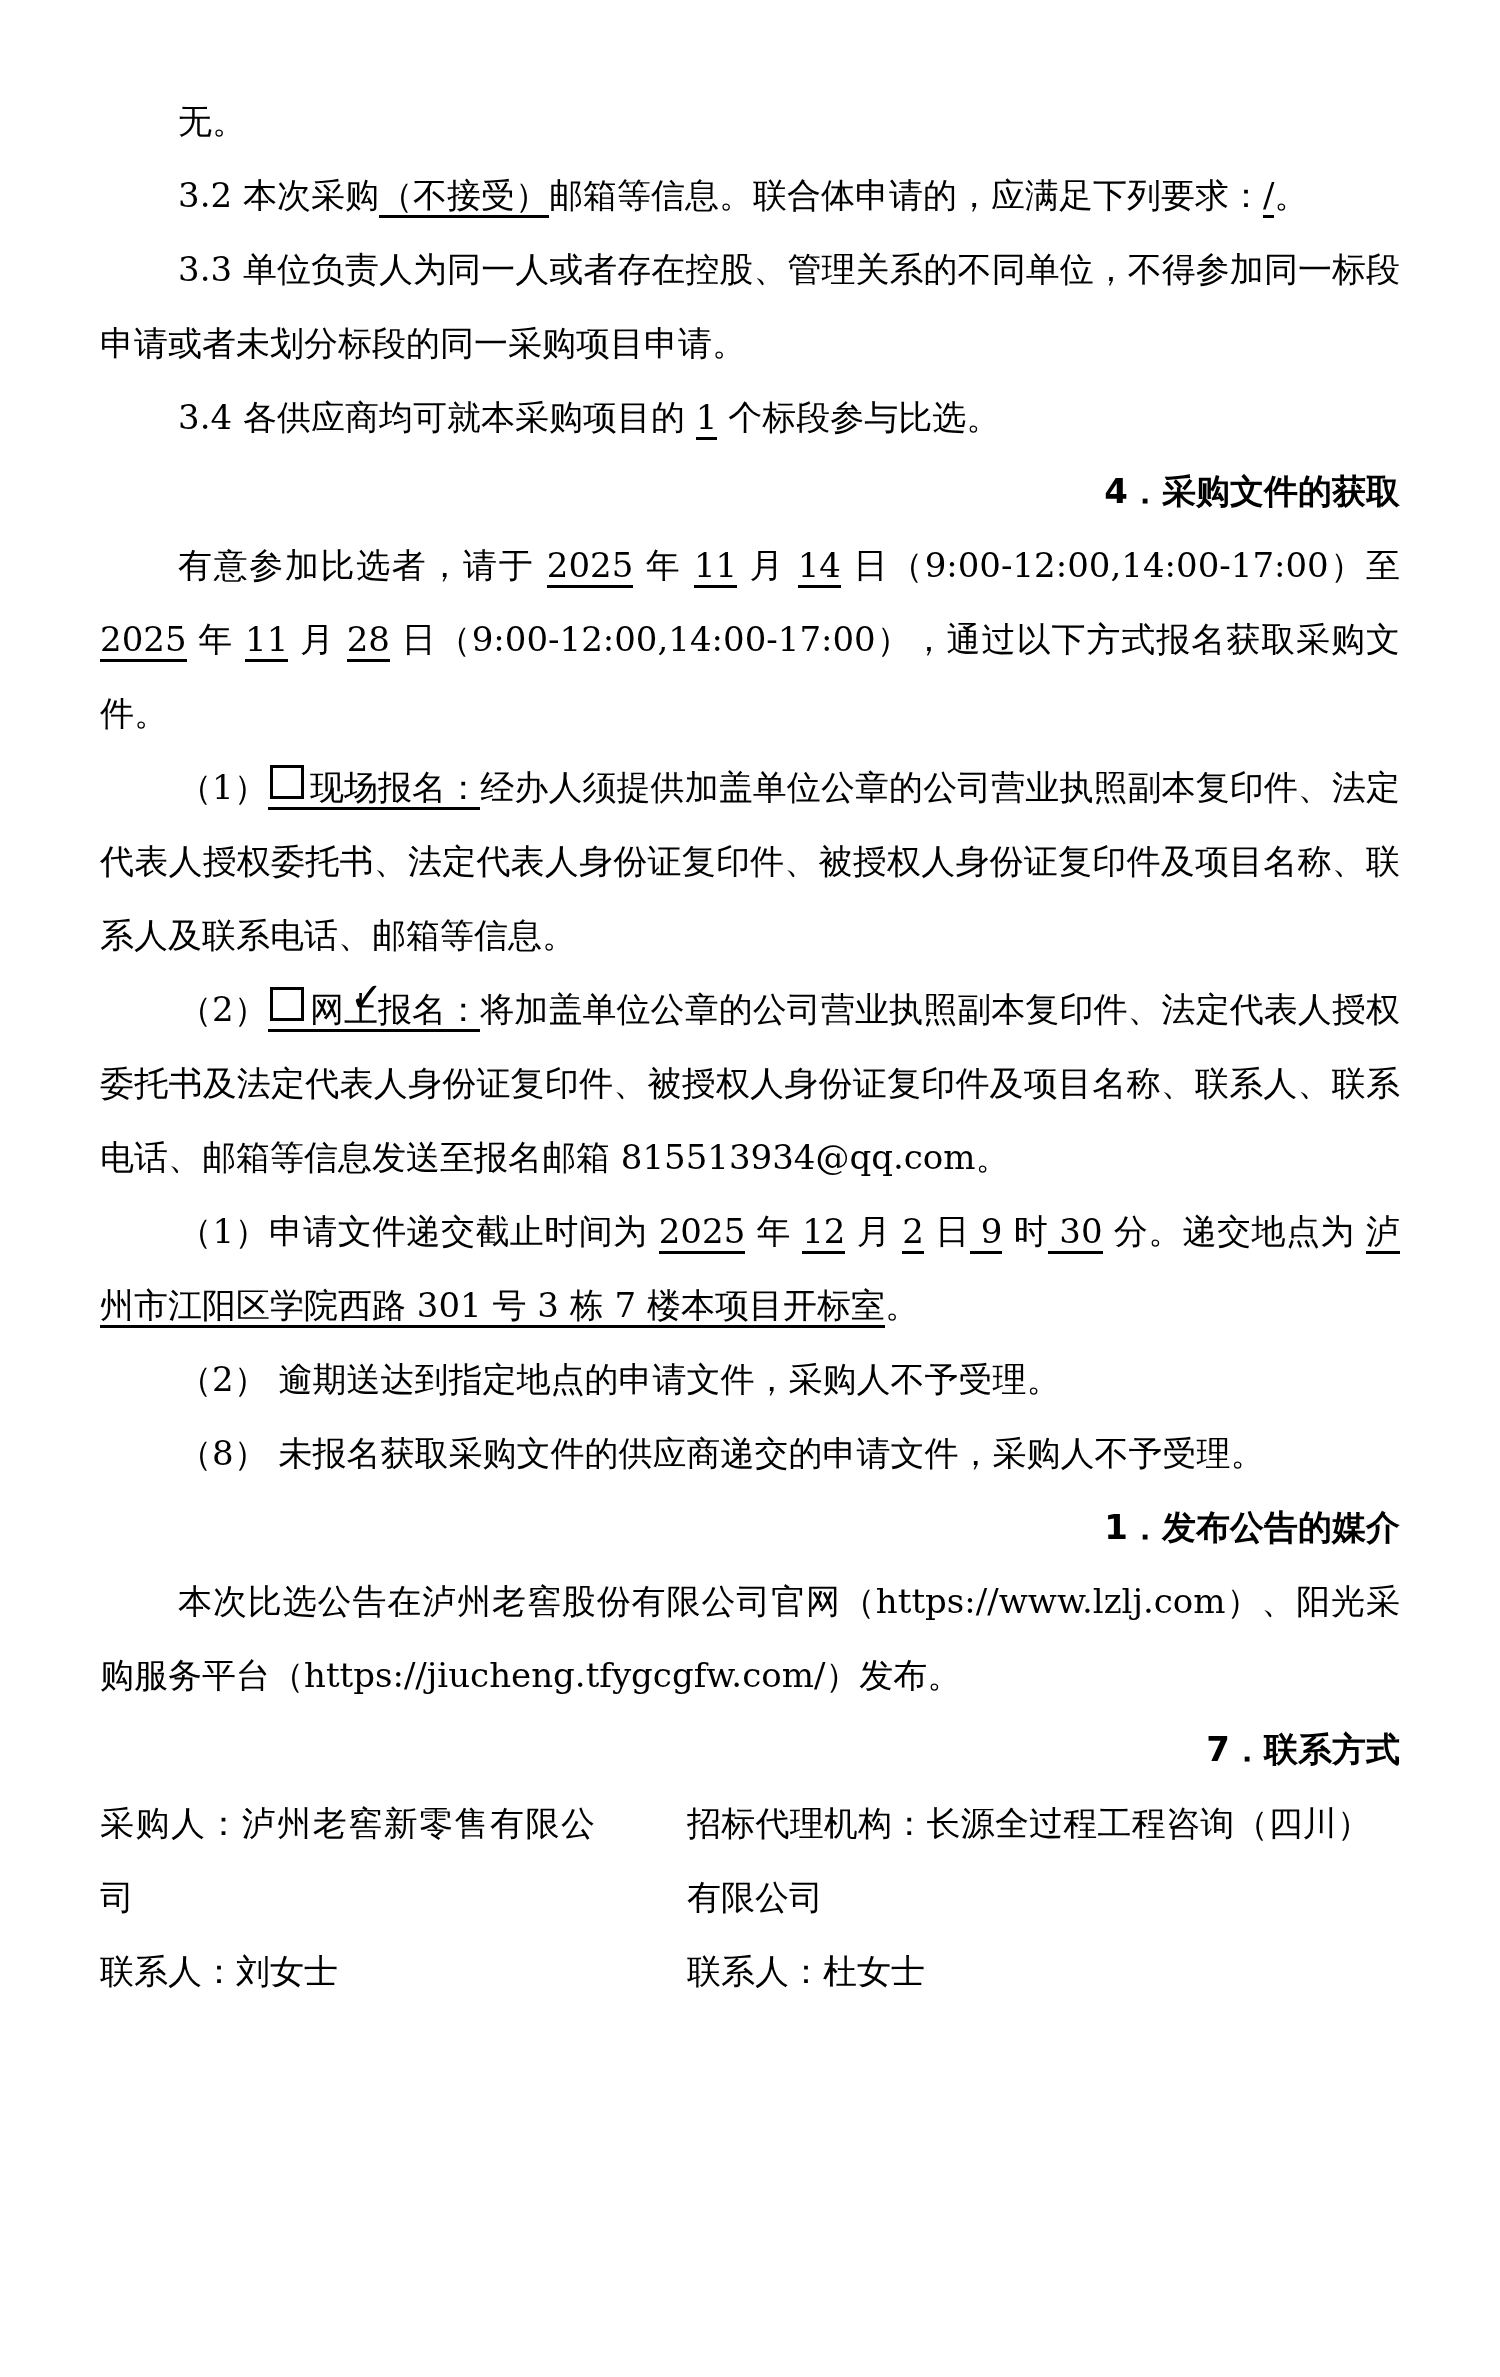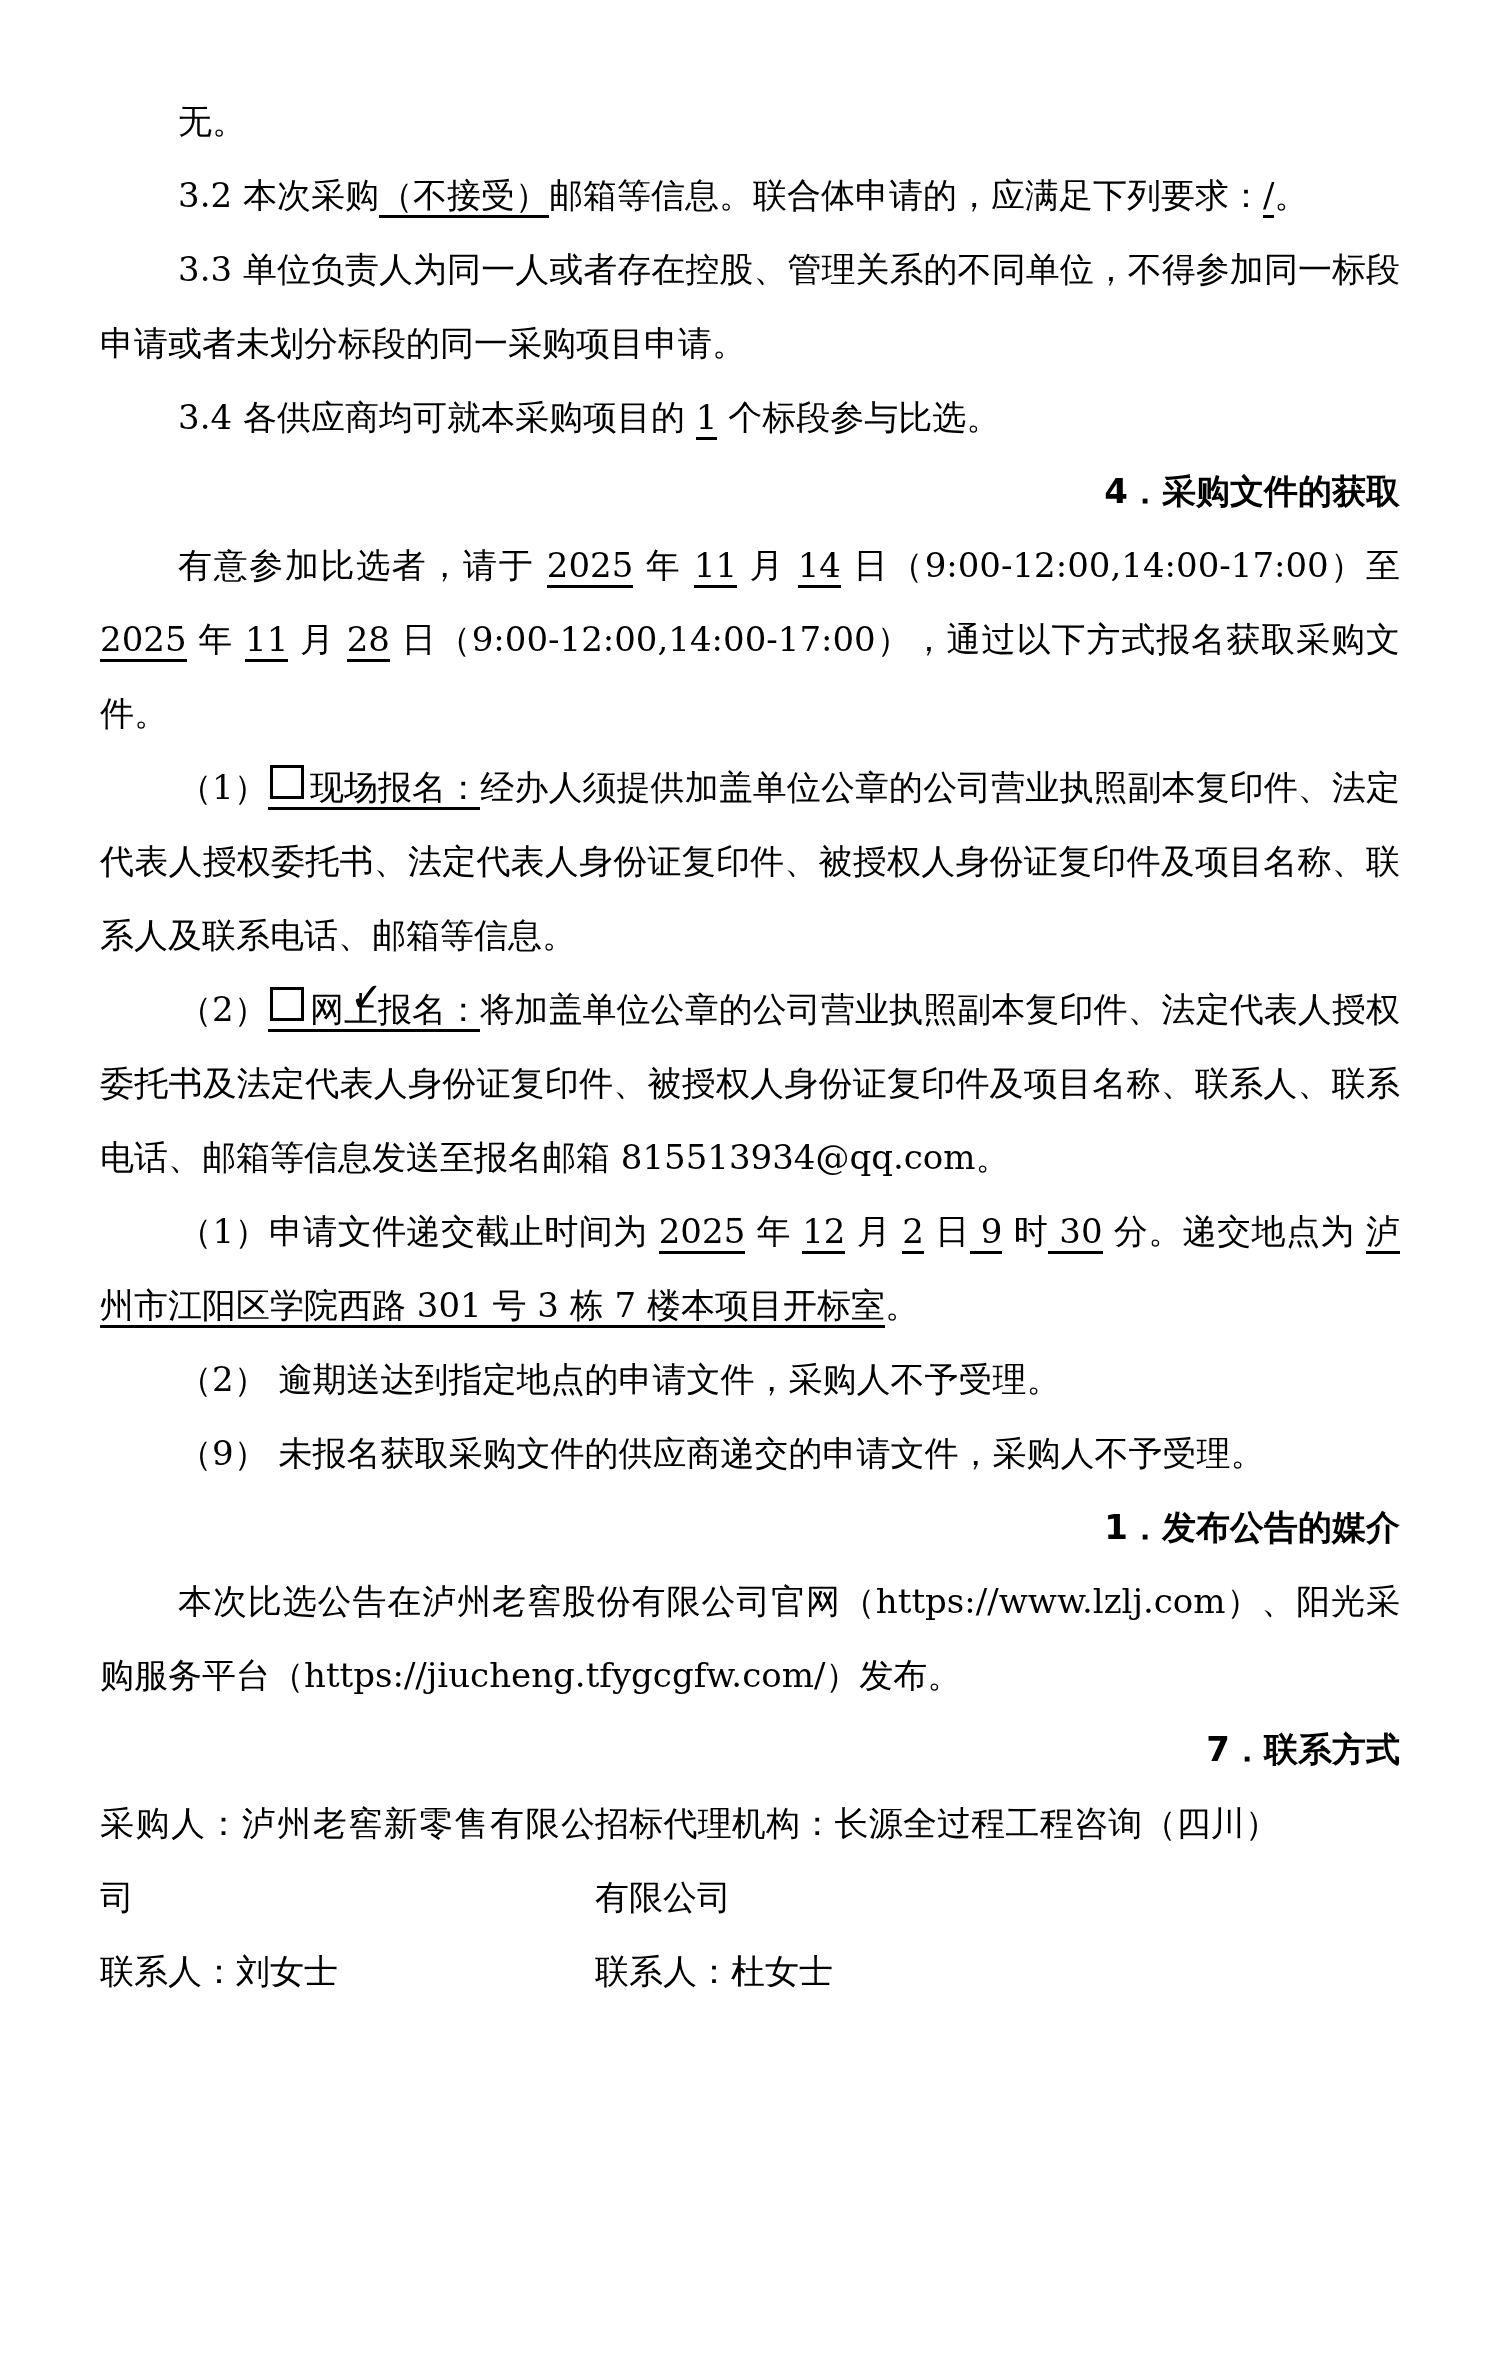--- a/index.html
+++ b/index.html
@@ -60,20 +60,21 @@
     top: -13px;
     font-family: "DejaVu Sans", "Liberation Sans", sans-serif;
     font-size: 40px;
     font-weight: bold;
     line-height: 1;
     color: #000000;
   }
   .contacts {
     display: grid;
     grid-template-columns: 495px 684px;
+    column-gap: 92px;
     text-align: justify;
   }
   .contacts .cell {
     text-align: justify;
   }
 </style>
 </head>
 <body>
 
 <div class="doc">
@@ -81,21 +82,21 @@
       <div class="para"><span class="">无。</span></div>
       <div class="para"><span class="">3.2 本次采购</span><span class="u">（不接受）</span><span class="">邮箱等信息。联合体申请的，应满足下列要求：</span><span class="u">/</span><span class="">。</span></div>
       <div class="para"><span class="">3.3 单位负责人为同一人或者存在控股、管理关系的不同单位，不得参加同一标段申请或者未划分标段的同一采购项目申请。</span></div>
       <div class="para"><span class="">3.4 各供应商均可就本采购项目的 </span><span class="u">1</span><span class=""> 个标段参与比选。</span></div>
       <div class="heading">4．采购文件的获取</div>
       <div class="para"><span class="">有意参加比选者，请于 </span><span class="u">2025</span><span class=""> 年 </span><span class="u">11</span><span class=""> 月 </span><span class="u">14</span><span class=""> 日（9:00-12:00,14:00-17:00）至 </span><span class="u">2025</span><span class=""> 年 </span><span class="u">11</span><span class=""> 月 </span><span class="u">28</span><span class=""> 日（9:00-12:00,14:00-17:00），通过以下方式报名获取采购文件。</span></div>
       <div class="para"><span class="">（1）</span><span class="u-label"><span class="cb"></span><span>现场报名：</span></span><span class="">经办人须提供加盖单位公章的公司营业执照副本复印件、法定代表人授权委托书、法定代表人身份证复印件、被授权人身份证复印件及项目名称、联系人及联系电话、邮箱等信息。</span></div>
       <div class="para"><span class="">（2）</span><span class="u-label"><span class="cb"><span class="tick">✓</span></span><span>网上报名：</span></span><span class="">将加盖单位公章的公司营业执照副本复印件、法定代表人授权委托书及法定代表人身份证复印件、被授权人身份证复印件及项目名称、联系人、联系电话、邮箱等信息发送至报名邮箱 815513934@qq.com。</span></div>
       <div class="para"><span class="">（1）申请文件递交截止时间为 </span><span class="u">2025</span><span class=""> 年 </span><span class="u">12</span><span class=""> 月 </span><span class="u">2</span><span class=""> 日</span><span class="u">&nbsp;9</span><span class=""> 时</span><span class="u">&nbsp;30</span><span class=""> 分。递交地点为 </span><span class="u">泸州市江阳区学院西路 301 号 3 栋 7 楼本项目开标室</span><span class="">。</span></div>
       <div class="para"><span class="">（2） 逾期送达到指定地点的申请文件，采购人不予受理。</span></div>
-      <div class="para"><span class="">（9） 未报名获取采购文件的供应商递交的申请文件，采购人不予受理。</span></div>
+      <div class="para"><span class="">（8） 未报名获取采购文件的供应商递交的申请文件，采购人不予受理。</span></div>
       <div class="heading">1．发布公告的媒介</div>
       <div class="para"><span class="">本次比选公告在泸州老窖股份有限公司官网（https://www.lzlj.com）、阳光采购服务平台（https://jiucheng.tfygcgfw.com/）发布。</span></div>
       <div class="heading">7．联系方式</div>
     </div>
   <div class="contacts" id="contact-section">
       <div class="cell">采购人：泸州老窖新零售有限公司</div>
       <div class="cell">招标代理机构：长源全过程工程咨询（四川）有限公司</div>
       <div class="cell">联系人：刘女士</div>
       <div class="cell">联系人：杜女士</div>
     </div>

